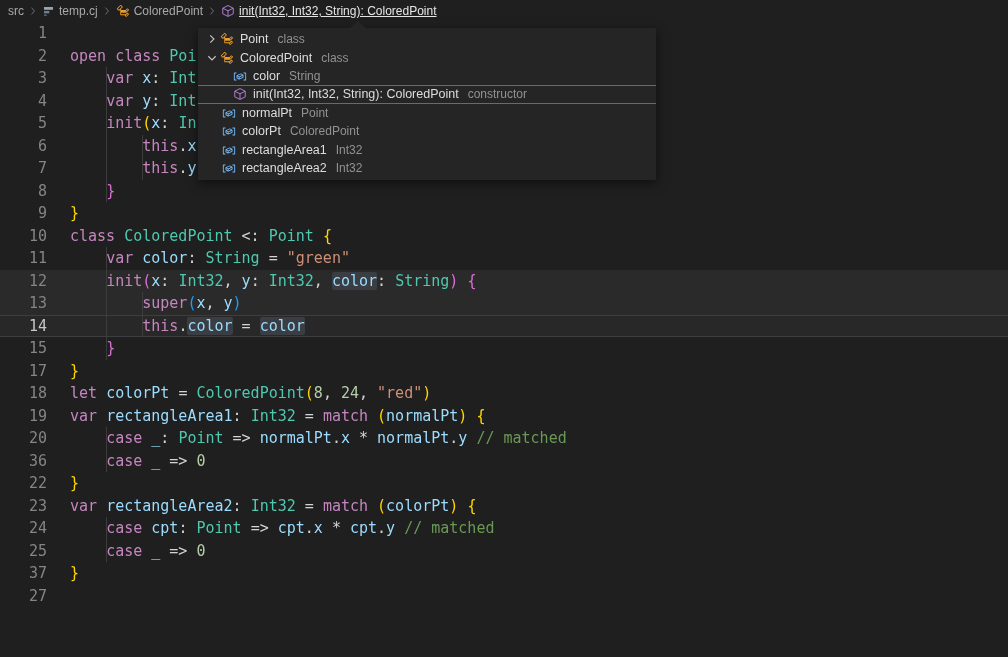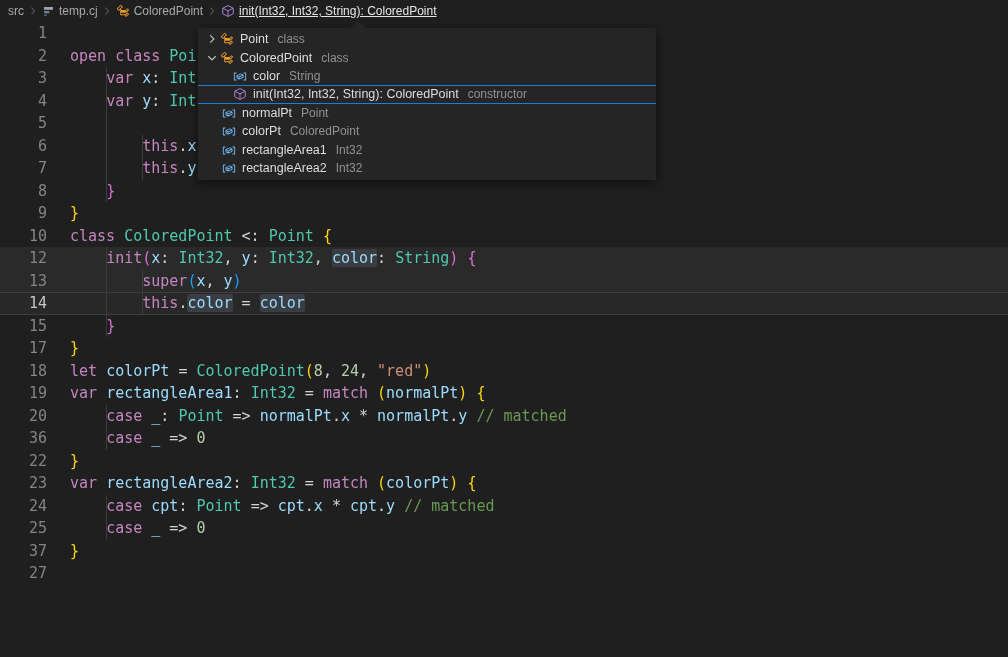--- a/index.html
+++ b/index.html
@@ -119,26 +119,27 @@
       </span>
       <span class="bc-label">init(Int32, Int32, String): ColoredPoint</span>
     </span>
   </div>
 
 <div class="editor">
     <div class="cl"><span class="ln">1</span><span class="code"></span></div>
     <div class="cl"><span class="ln">2</span><span class="code"><span class="kw">open</span><span> </span><span class="kw">class</span><span> </span><span class="type">Poi</span></span></div>
     <div class="cl"><span class="ln">3</span><span class="guide" style="left: 106.133px;"></span><span class="code"><span>    </span><span class="kw">var</span><span> </span><span class="var">x</span><span class="pun">:</span><span> </span><span class="type">Int</span></span></div>
     <div class="cl"><span class="ln">4</span><span class="guide" style="left: 106.133px;"></span><span class="code"><span>    </span><span class="kw">var</span><span> </span><span class="var">y</span><span class="pun">:</span><span> </span><span class="type">Int</span></span></div>
-    <div class="cl"><span class="ln">5</span><span class="guide" style="left: 106.133px;"></span></div>
+    <div class="cl"><span class="ln">5</span><span class="guide" style="left: 106.133px;"></span><span class="code"><span>    </span><span class="kw">init</span><span class="b1">(</span><span class="var">x</span><span class="pun">:</span><span> </span><span class="type">In</span></span></div>
     <div class="cl"><span class="ln">6</span><span class="guide" style="left: 106.133px;"></span><span class="guide" style="left: 142.266px;"></span><span class="code"><span>        </span><span class="kw">this</span><span class="pun">.</span><span class="var">x</span></span></div>
     <div class="cl"><span class="ln">7</span><span class="guide" style="left: 106.133px;"></span><span class="guide" style="left: 142.266px;"></span><span class="code"><span>        </span><span class="kw">this</span><span class="pun">.</span><span class="var">y</span></span></div>
     <div class="cl"><span class="ln">8</span><span class="guide" style="left: 106.133px;"></span><span class="code"><span>    </span><span class="b2">}</span></span></div>
     <div class="cl"><span class="ln">9</span><span class="code"><span class="b1">}</span></span></div>
     <div class="cl"><span class="ln">10</span><span class="code"><span class="kw">class</span><span> </span><span class="type">ColoredPoint</span><span> </span><span class="pun">&lt;:</span><span> </span><span class="type">Point</span><span> </span><span class="b1">{</span></span></div>
+    <div class="cl"><span class="ln">11</span><span class="guide" style="left: 106.133px;"></span><span class="code"><span>    </span><span class="kw">var</span><span> </span><span class="var">color</span><span class="pun">:</span><span> </span><span class="type">String</span><span> </span><span class="pun">=</span><span> </span><span class="str">"green"</span></span></div>
     <div class="cl range"><span class="ln">12</span><span class="guide" style="left: 106.133px;"></span><span class="code"><span>    </span><span class="kw">init</span><span class="b2">(</span><span class="var">x</span><span class="pun">:</span><span> </span><span class="type">Int32</span><span class="pun">,</span><span> </span><span class="var">y</span><span class="pun">:</span><span> </span><span class="type">Int32</span><span class="pun">,</span><span> </span><span class="var hl">color</span><span class="pun">:</span><span> </span><span class="type">String</span><span class="b2">)</span><span> </span><span class="b2">{</span></span></div>
     <div class="cl range"><span class="ln">13</span><span class="guide" style="left: 106.133px;"></span><span class="guide" style="left: 142.266px;"></span><span class="code"><span>        </span><span class="kw">super</span><span class="b3">(</span><span class="var">x</span><span class="pun">,</span><span> </span><span class="var">y</span><span class="b3">)</span></span></div>
     <div class="cl current"><span class="ln">14</span><span class="guide" style="left: 106.133px;"></span><span class="guide" style="left: 142.266px;"></span><span class="code"><span>        </span><span class="kw">this</span><span class="pun">.</span><span class="var hl">color</span><span> </span><span class="pun">=</span><span> </span><span class="var hl">color</span></span></div>
     <div class="cl"><span class="ln">15</span><span class="guide" style="left: 106.133px;"></span><span class="code"><span>    </span><span class="b2">}</span></span></div>
     <div class="cl"><span class="ln">17</span><span class="code"><span class="b1">}</span></span></div>
     <div class="cl"><span class="ln">18</span><span class="code"><span class="kw">let</span><span> </span><span class="var">colorPt</span><span> </span><span class="pun">=</span><span> </span><span class="type">ColoredPoint</span><span class="b1">(</span><span class="num">8</span><span class="pun">,</span><span> </span><span class="num">24</span><span class="pun">,</span><span> </span><span class="str">"red"</span><span class="b1">)</span></span></div>
     <div class="cl"><span class="ln">19</span><span class="code"><span class="kw">var</span><span> </span><span class="var">rectangleArea1</span><span class="pun">:</span><span> </span><span class="type">Int32</span><span> </span><span class="pun">=</span><span> </span><span class="kw">match</span><span> </span><span class="b1">(</span><span class="var">normalPt</span><span class="b1">)</span><span> </span><span class="b1">{</span></span></div>
     <div class="cl"><span class="ln">20</span><span class="guide" style="left: 106.133px;"></span><span class="code"><span>    </span><span class="kw">case</span><span> </span><span class="var">_</span><span class="pun">:</span><span> </span><span class="type">Point</span><span> </span><span class="pun">=&gt;</span><span> </span><span class="var">normalPt</span><span class="pun">.</span><span class="var">x</span><span> </span><span class="pun">*</span><span> </span><span class="var">normalPt</span><span class="pun">.</span><span class="var">y</span><span> </span><span class="com">// matched</span></span></div>
     <div class="cl"><span class="ln">36</span><span class="guide" style="left: 106.133px;"></span><span class="code"><span>    </span><span class="kw">case</span><span> </span><span class="var">_</span><span> </span><span class="pun">=&gt;</span><span> </span><span class="num">0</span></span></div>
     <div class="cl"><span class="ln">22</span><span class="code"><span class="b1">}</span></span></div>

